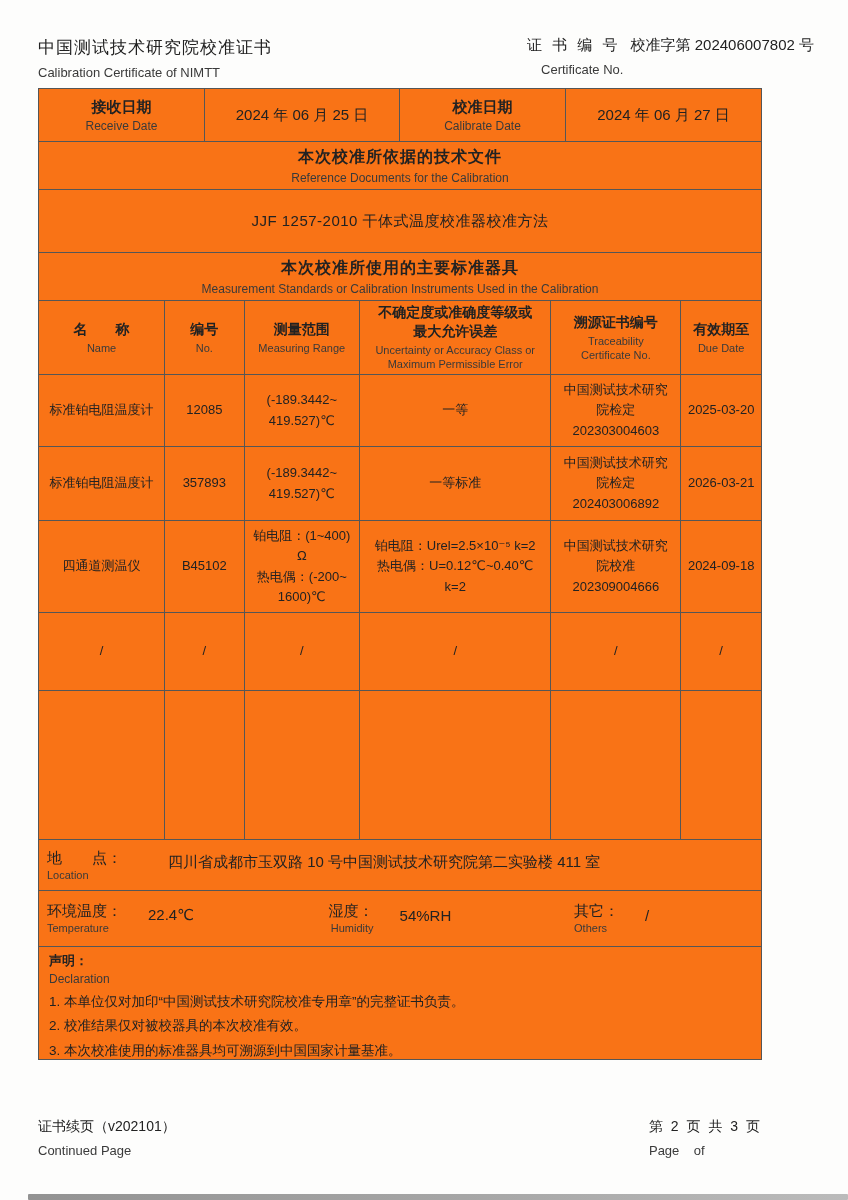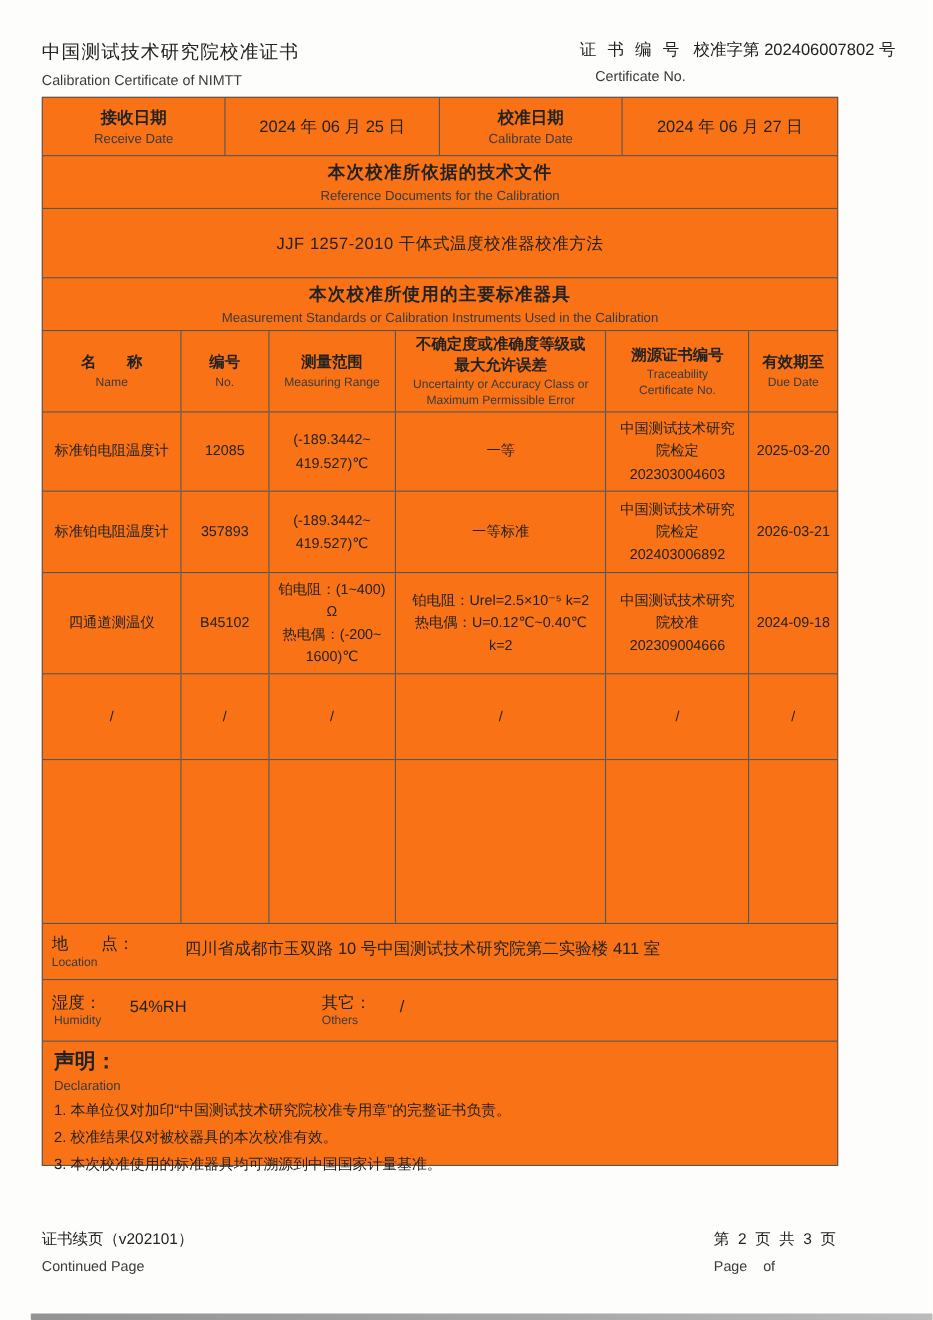--- a/index.html
+++ b/index.html
@@ -72,21 +72,21 @@
   .label-block{display:flex;flex-direction:column;justify-content:center;padding-left:8px;}
   .lb-cn{font-size:15px;font-weight:400;color:#222;}
   .lb-en{font-size:11px;color:#3a3a3a;margin-top:1px;}
   .loc-value{flex:1;font-size:15px;color:#222;padding-left:46px;margin-top:-4px;}
   .env-row{border-top:1px solid #565656;height:55px;display:flex;align-items:center;}
   .env-group{display:flex;align-items:center;box-sizing:border-box;}
   .g1{width:39%;} .g2{width:34%;text-align:right;} .g3{width:27%;}
   .env-value{font-size:15px;color:#222;margin-left:26px;margin-top:-6px;}
   
   .declaration{border-top:1px solid #565656;height:113px;box-sizing:border-box;padding:5px 10px 0 10px;}
-  .decl-cn{font-size:19px;font-weight:600;color:#222;}
+  .decl-cn{font-size:13px;font-weight:600;color:#222;}
   .decl-en{font-size:12px;color:#3a3a3a;margin-top:2px;}
   .decl-items{margin-top:4px;}
   .decl-item{font-size:13.5px;color:#222;line-height:1.85;}
   
   .doc-footer{
     position:absolute;left:38px;top:1118px;right:86px;
     display:flex;justify-content:space-between;align-items:flex-start;gap:46px;
   }
   .foot-cn{font-size:14px;color:#222;}
   .foot-en{font-size:13px;color:#3a3a3a;margin-top:7px;}
@@ -246,20 +246,27 @@
 
     <div class="loc-row">
       <div class="label-block">
         <div class="lb-cn">地　　点：</div>
         <div class="lb-en">Location</div>
       </div>
       <div class="loc-value">四川省成都市玉双路 10 号中国测试技术研究院第二实验楼 411 室</div>
     </div>
 
     <div class="env-row">
+      <div class="env-group g1">
+        <div class="label-block">
+          <div class="lb-cn">环境温度：</div>
+          <div class="lb-en">Temperature</div>
+        </div>
+        <div class="env-value">22.4℃</div>
+      </div>
       <div class="env-group g2">
         <div class="label-block">
           <div class="lb-cn">湿度：</div>
           <div class="lb-en">Humidity</div>
         </div>
         <div class="env-value">54%RH</div>
       </div>
       <div class="env-group g3">
         <div class="label-block">
           <div class="lb-cn">其它：</div>

